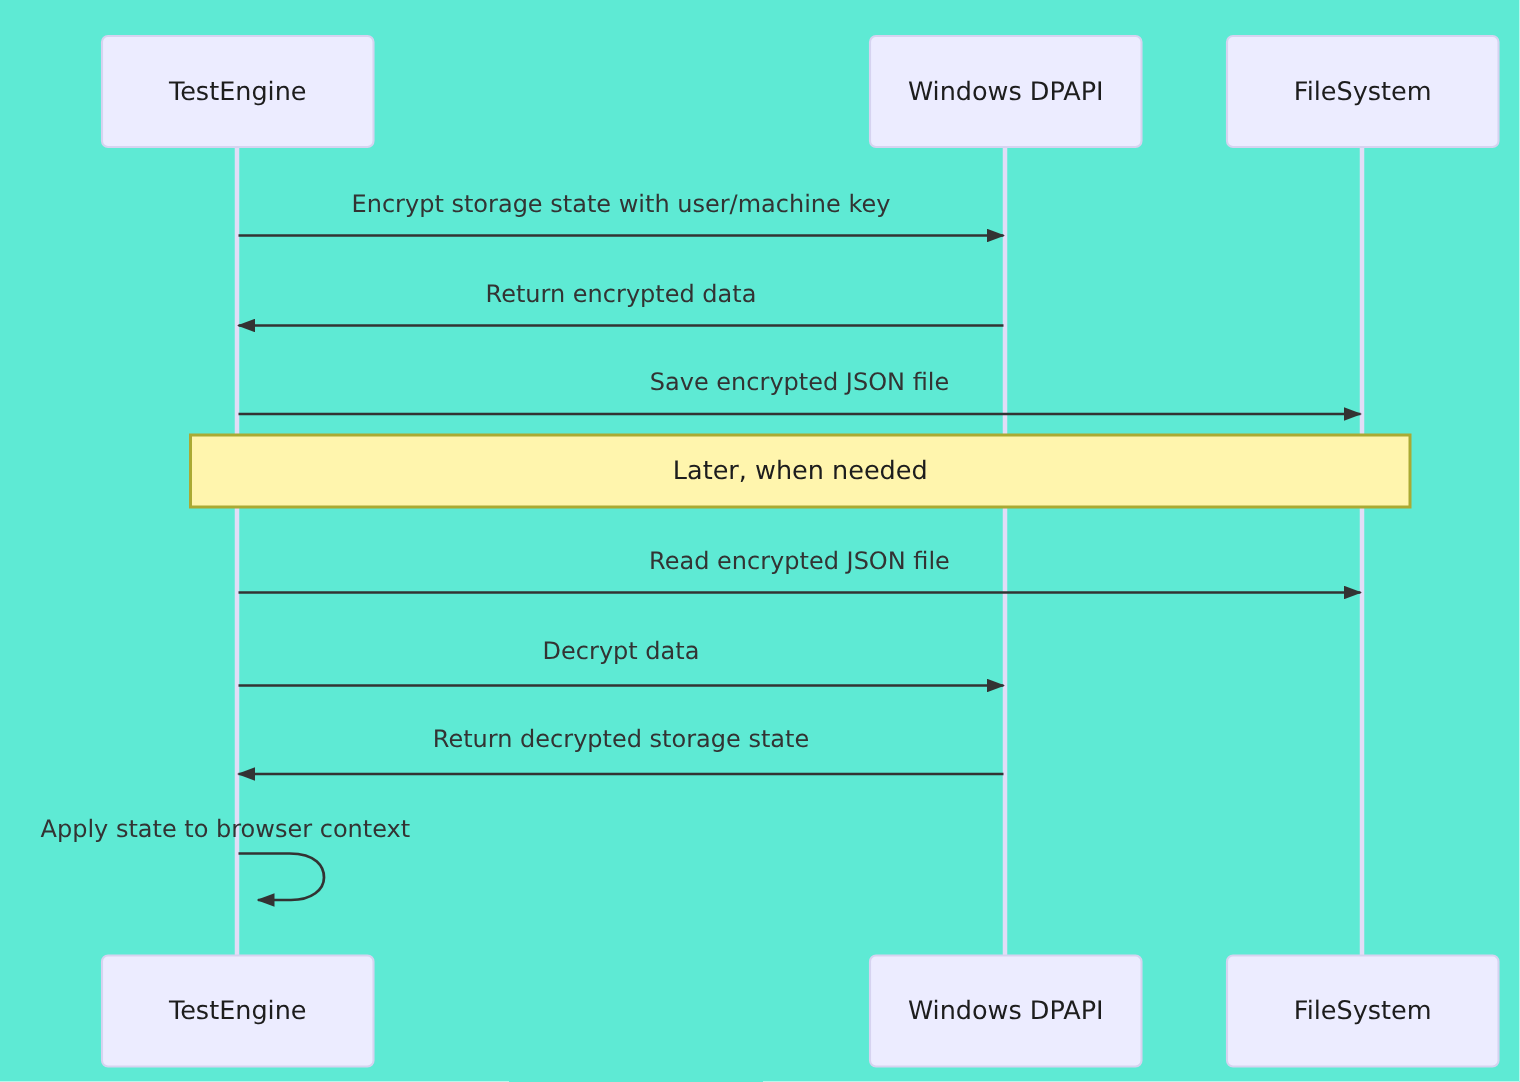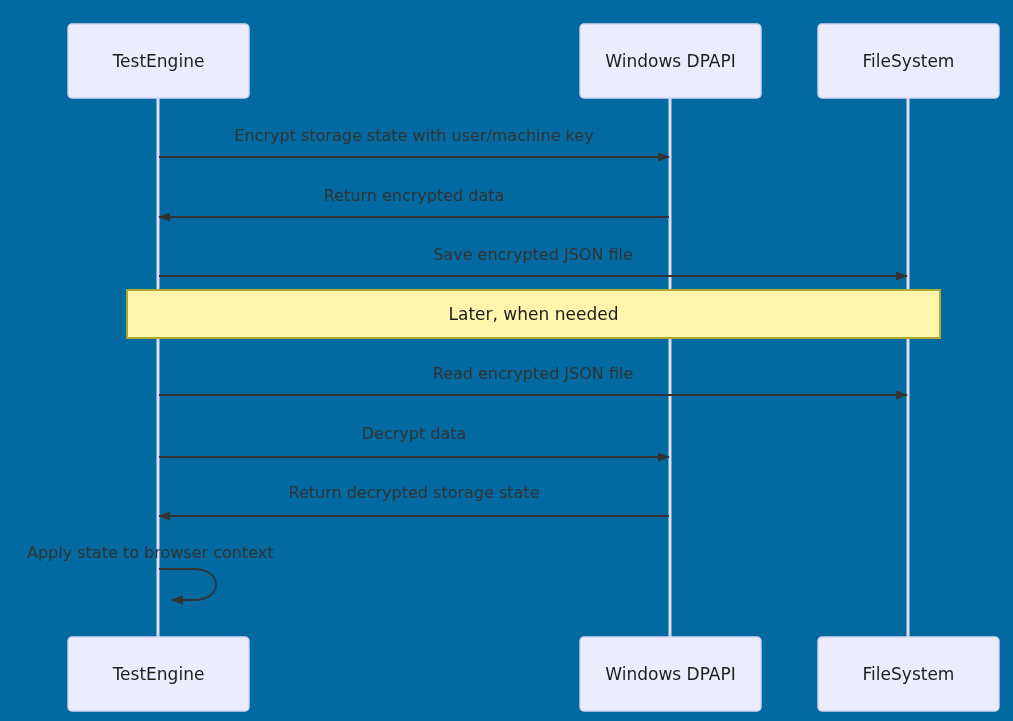--- a/index.html
+++ b/index.html
@@ -6,21 +6,21 @@
   html, body {
     margin: 0;
     padding: 0;
     background: #ffffff;
     font-family: "DejaVu Sans", sans-serif;
   }
   #diagram-root {
     position: relative;
     width: 1013px;
     height: 721px;
-    background: #0369a1;
+    background: #5eead4;
     overflow: hidden;
   }
   svg#seq-svg {
     position: absolute;
     left: 0;
     top: 0;
     width: 1013px;
     height: 721px;
     display: block;
   }

